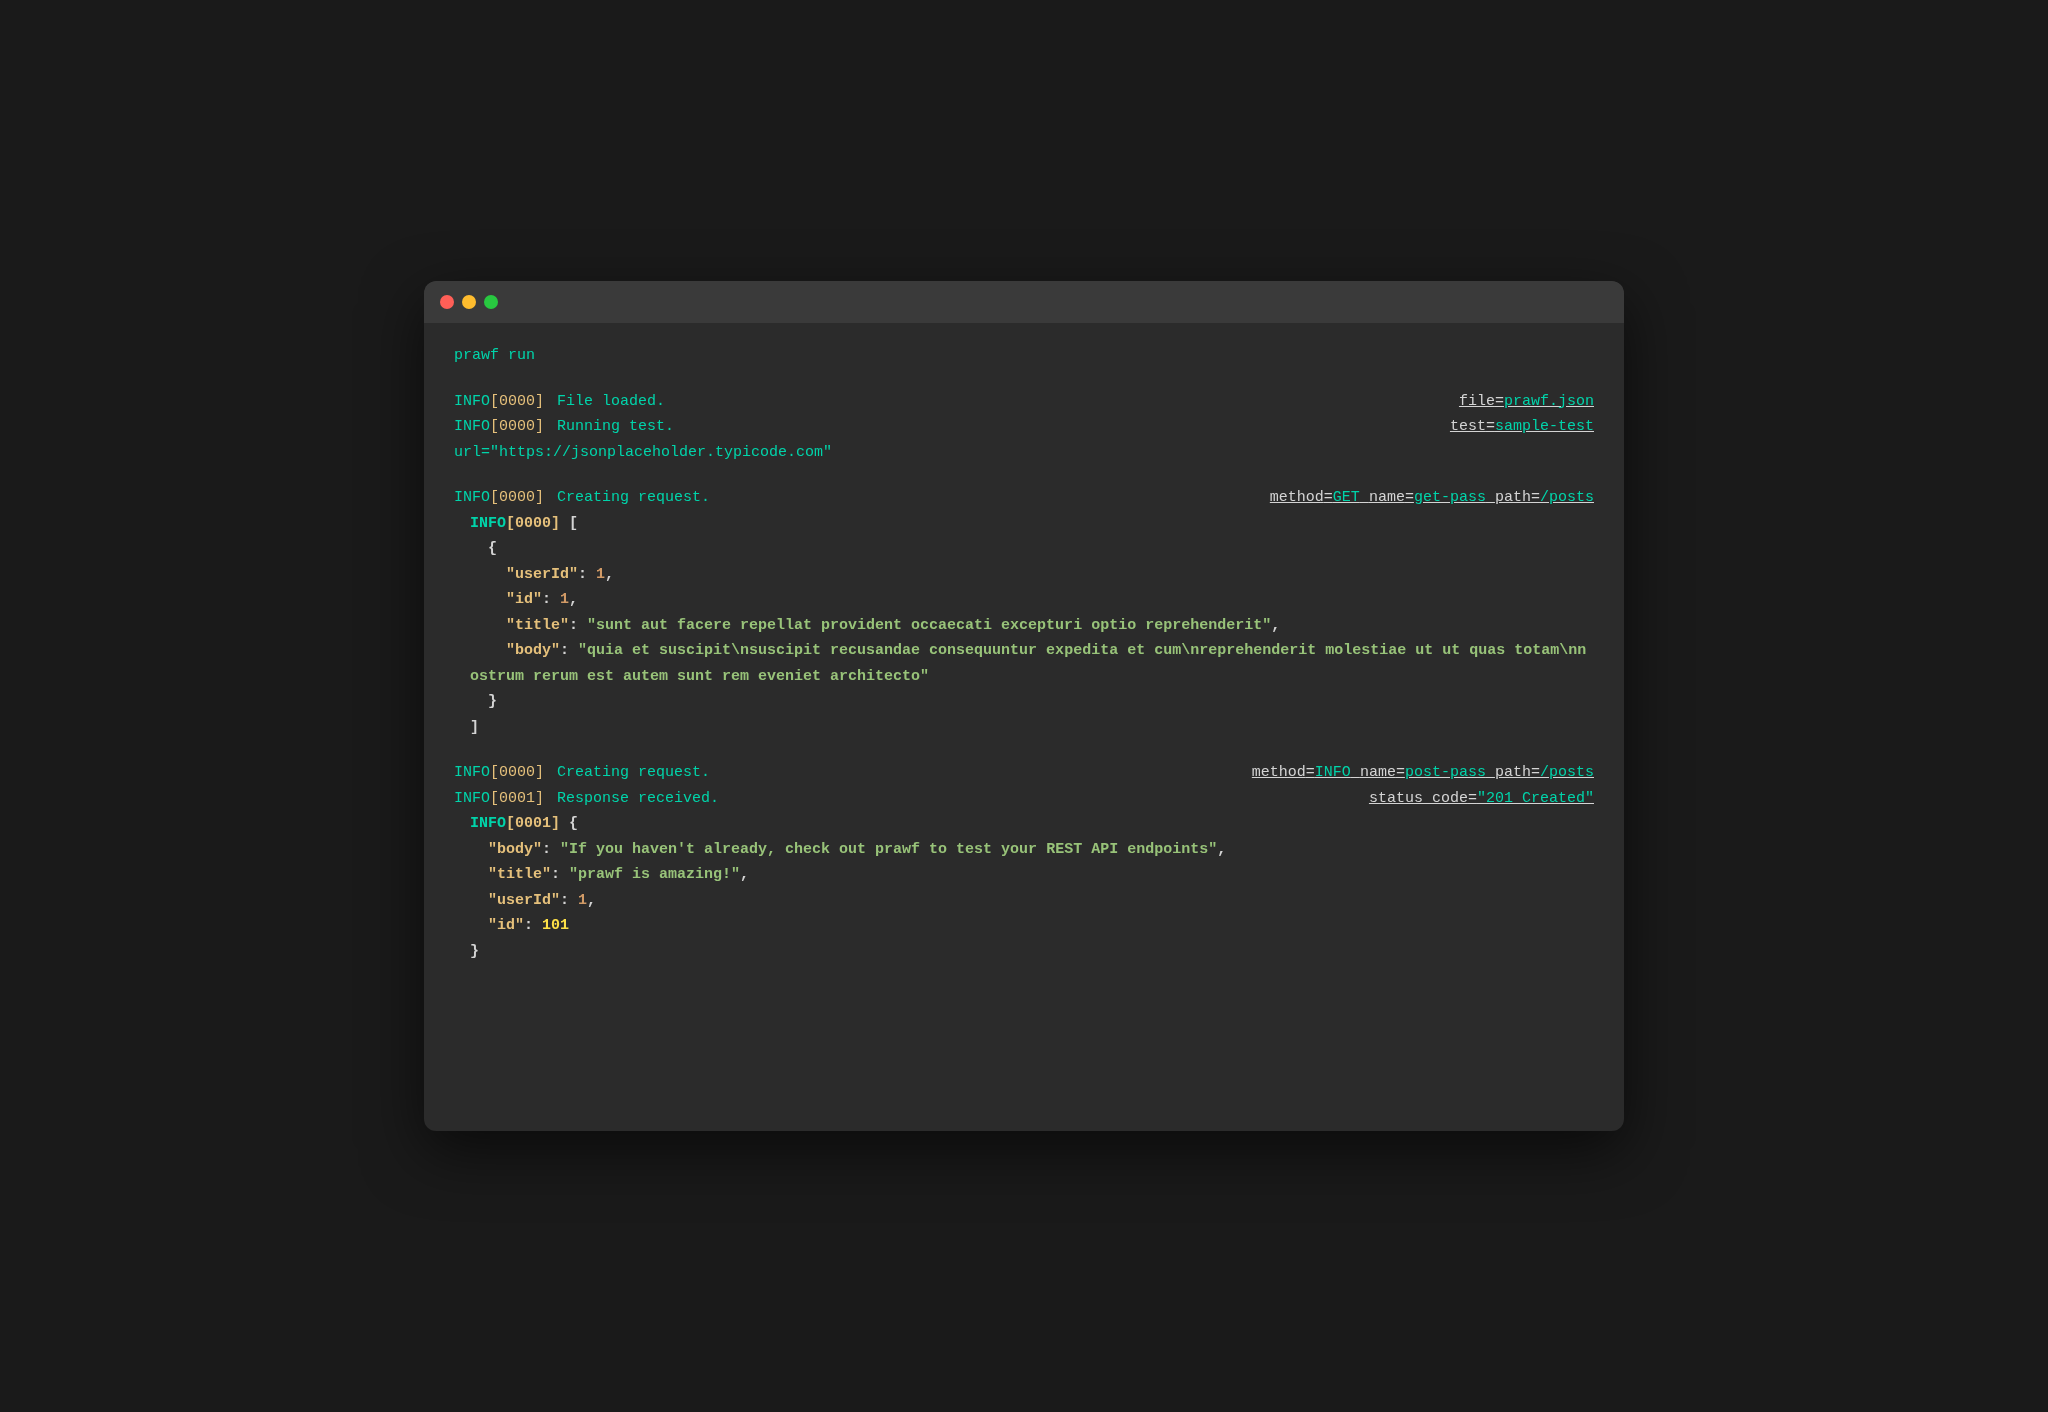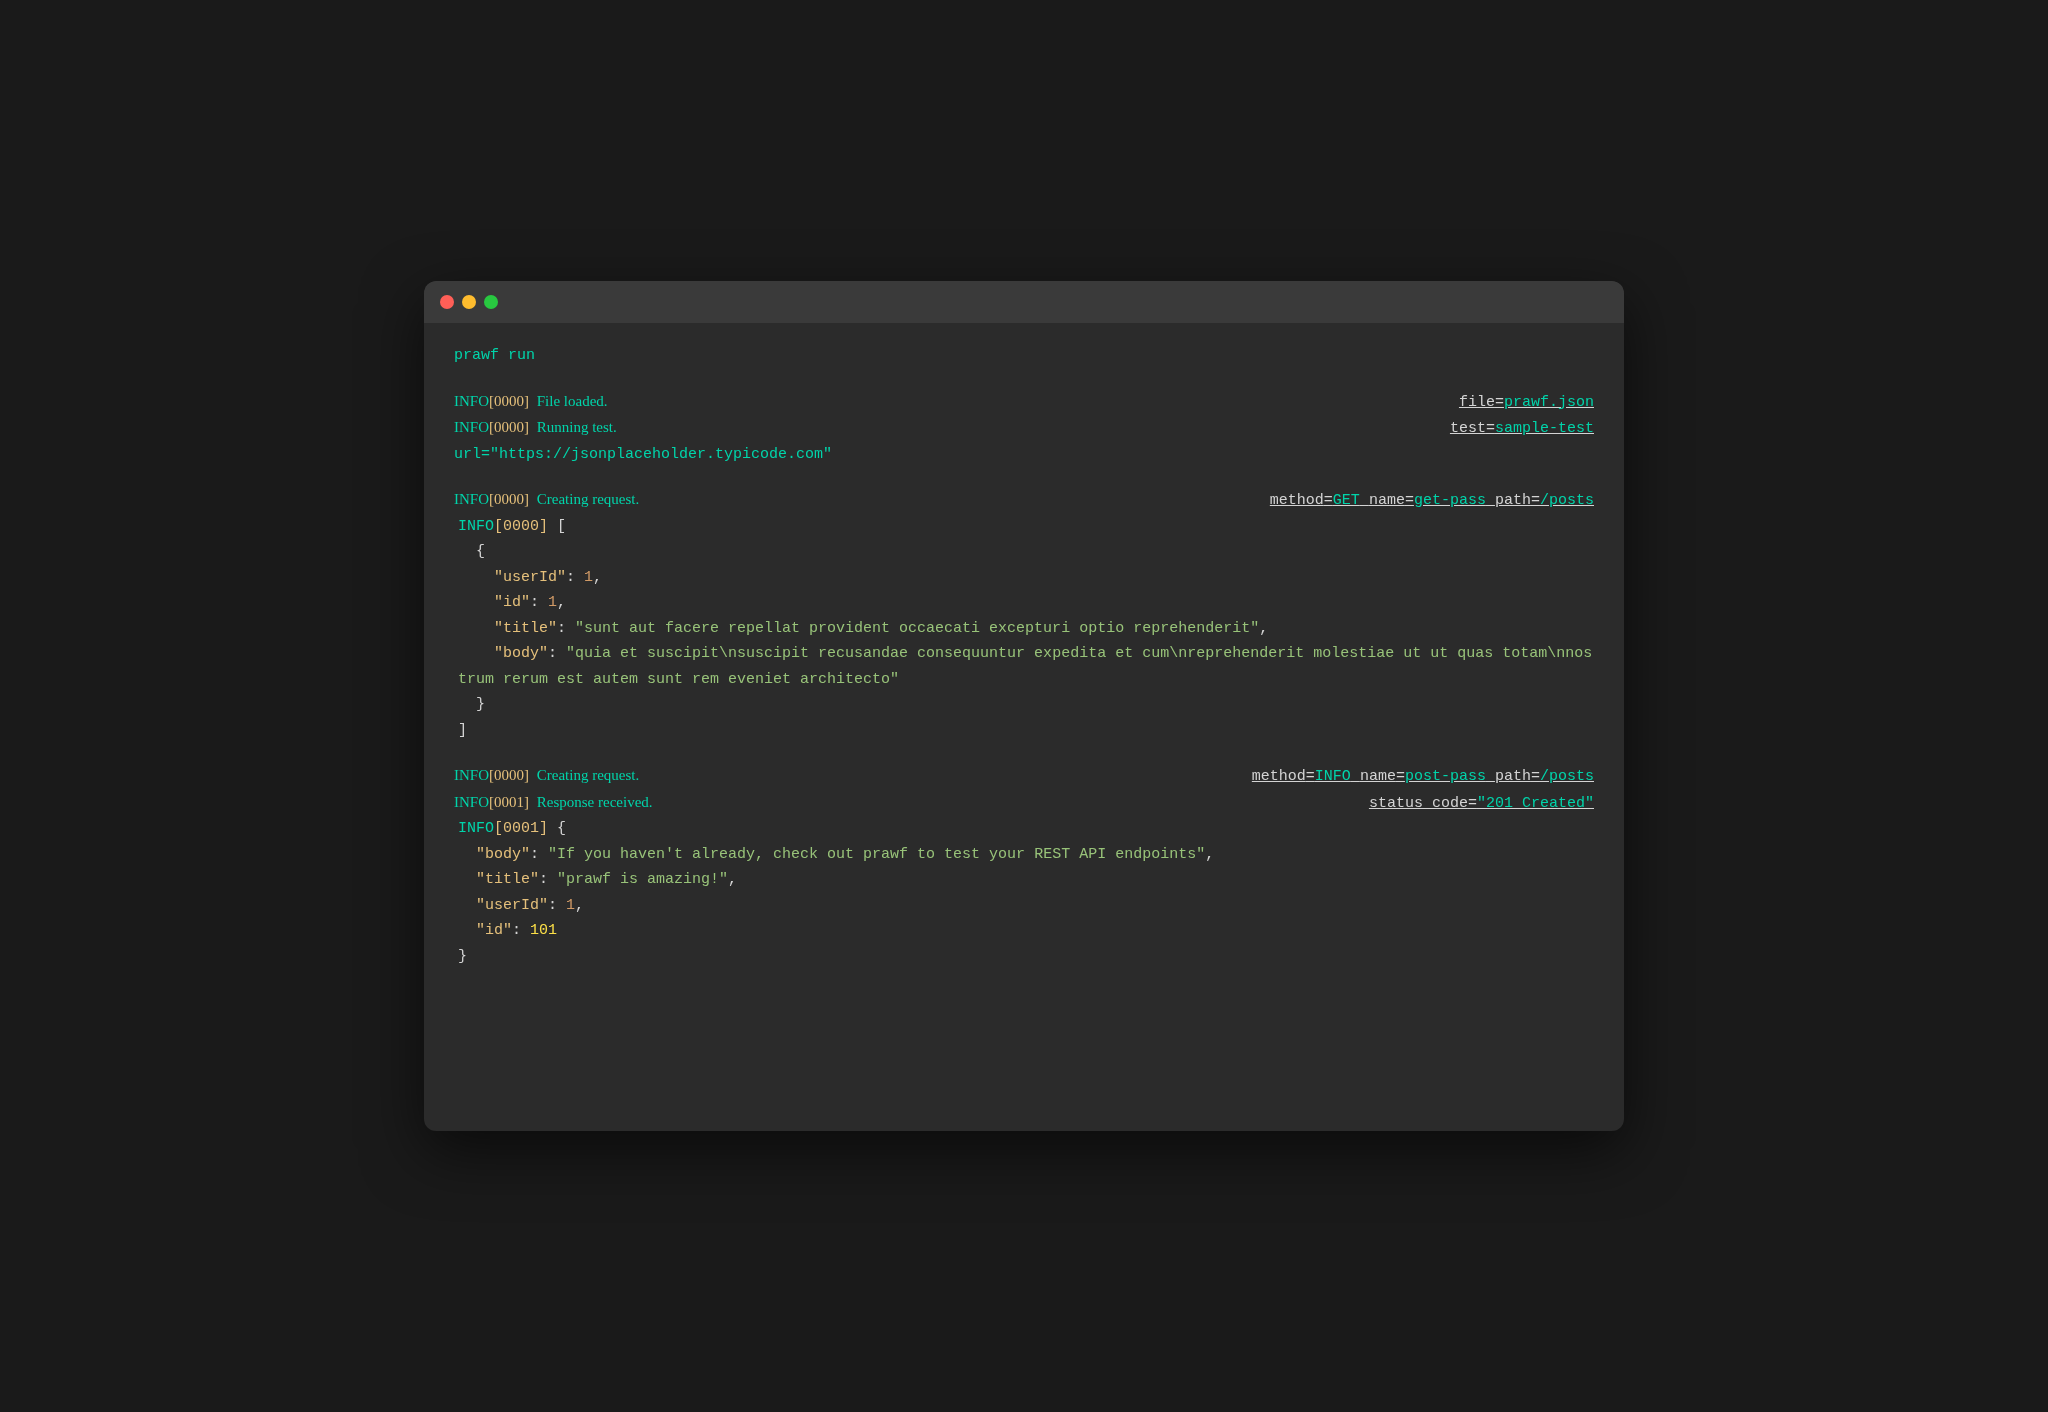--- a/index.html
+++ b/index.html
@@ -58,21 +58,20 @@
       font-family: Liberation Mono, monospace;
     }
 
     .log-block {
       margin-bottom: 20px;
     }
 
     .info-prefix {
       color: #00d4aa;
       white-space: nowrap;
-      font-family: Liberation Serif, serif;
     }
 
     .bracket-num {
       color: #e5c07b;
     }
 
     .log-message {
       color: #00d4aa;
       margin-left: 4px;
     }
@@ -94,22 +93,23 @@
 
     .attr-val {
       color: #00d4aa;
     }
 
     .url-line {
       color: #00d4aa;
     }
 
     .json-block {
-      margin-left: 4px;
-      color: #d4d4d4;
+      margin-left: 16px;
+      color: #d4d4d4;
+      font-weight: bold;
     }
 
     .log-full-line {
       display: flex;
       align-items: baseline;
     }
 
     .spacer {
       flex: 1;
       min-width: 20px;

